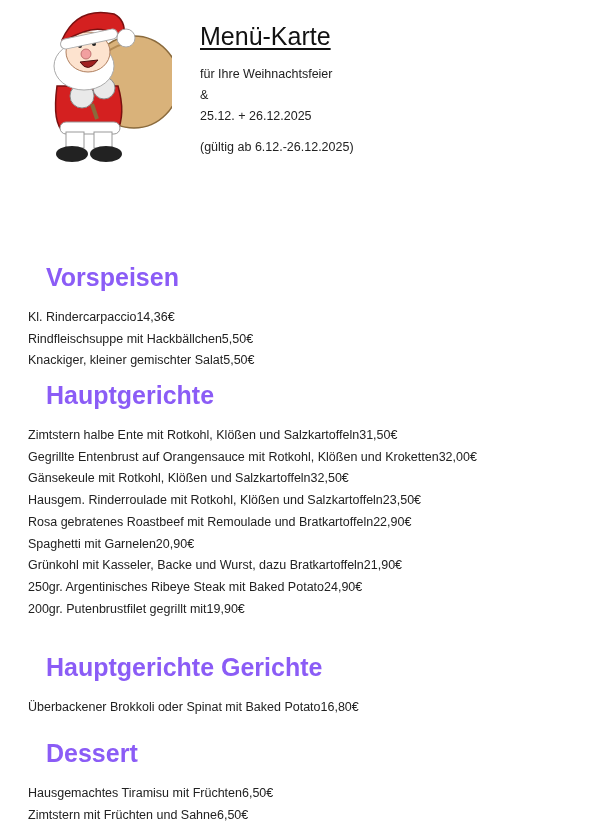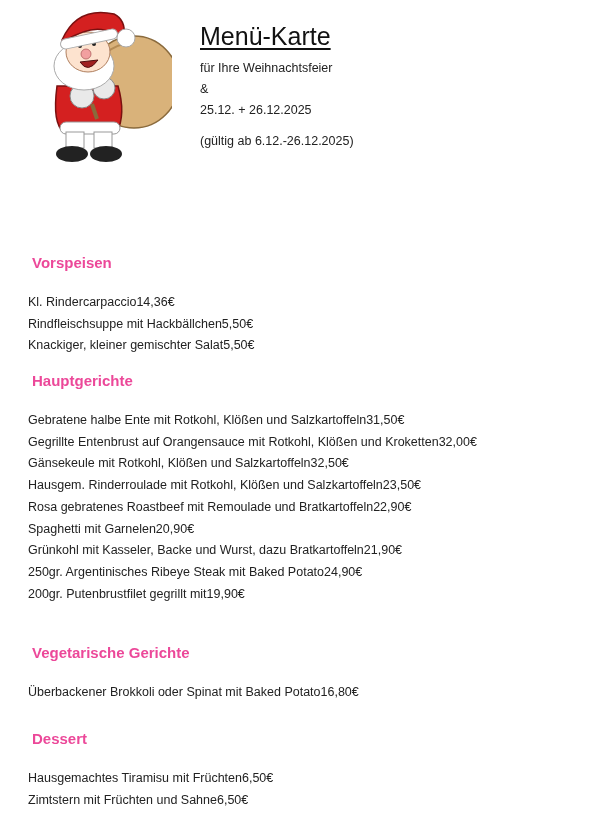--- a/index.html
+++ b/index.html
@@ -37,33 +37,33 @@
       margin: 0;
       line-height: 32px;
       color: #111;
       font-weight: normal;
     }
     .sub {
       font-size: 12.5px;
       line-height: 21px;
       color: #222;
     }
-    .sub1 { margin-top: 6px; }
+    .sub1 { margin-top: 12px; }
     .validity { margin-top: 10px; }
 
     .section {
       position: absolute;
       left: 28px;
       width: 550px;
     }
     .section-title {
-      font-size: 15px;
+      font-size: 25px;
       font-weight: bold;
-      color: #ec4899;
-      margin: 4px;
+      color: #8b5cf6;
+      margin: 18px;
       line-height: 24px;
     }
     .items {
       margin-top: 17px;
     }
     .item {
       display: flex;
       justify-content: flex-start;
       font-size: 12.5px;
       line-height: 21.7px;
@@ -138,21 +138,21 @@
       <span>Knackiger, kleiner gemischter Salat</span>
       <span class="price">5,50€</span>
     </div>
   </div>
 </div>
 
 <div class="section" style="top:365px;">
   <h2 class="section-title">Hauptgerichte</h2>
   <div class="items">
     <div class="item">
-      <span>Gebratene halbe Ente mit Rotkohl, Klößen und Salzkartoffeln</span>
+      <span>Zimtstern halbe Ente mit Rotkohl, Klößen und Salzkartoffeln</span>
       <span class="price">31,50€</span>
     </div>
     <div class="item">
       <span>Gegrillte Entenbrust auf Orangensauce mit Rotkohl, Klößen und Kroketten</span>
       <span class="price">32,00€</span>
     </div>
     <div class="item">
       <span>Gänsekeule mit Rotkohl, Klößen und Salzkartoffeln</span>
       <span class="price">32,50€</span>
     </div>
@@ -177,21 +177,21 @@
       <span class="price">24,90€</span>
     </div>
     <div class="item">
       <span>200gr. Putenbrustfilet gegrillt mit</span>
       <span class="price">19,90€</span>
     </div>
   </div>
 </div>
 
 <div class="section" style="top:637px;">
-  <h2 class="section-title">Vegetarische Gerichte</h2>
+  <h2 class="section-title">Hauptgerichte Gerichte</h2>
   <div class="items">
     <div class="item">
       <span>Überbackener Brokkoli oder Spinat mit Baked Potato</span>
       <span class="price">16,80€</span>
     </div>
   </div>
 </div>
 
 <div class="section" style="top:723px;">
   <h2 class="section-title">Dessert</h2>

